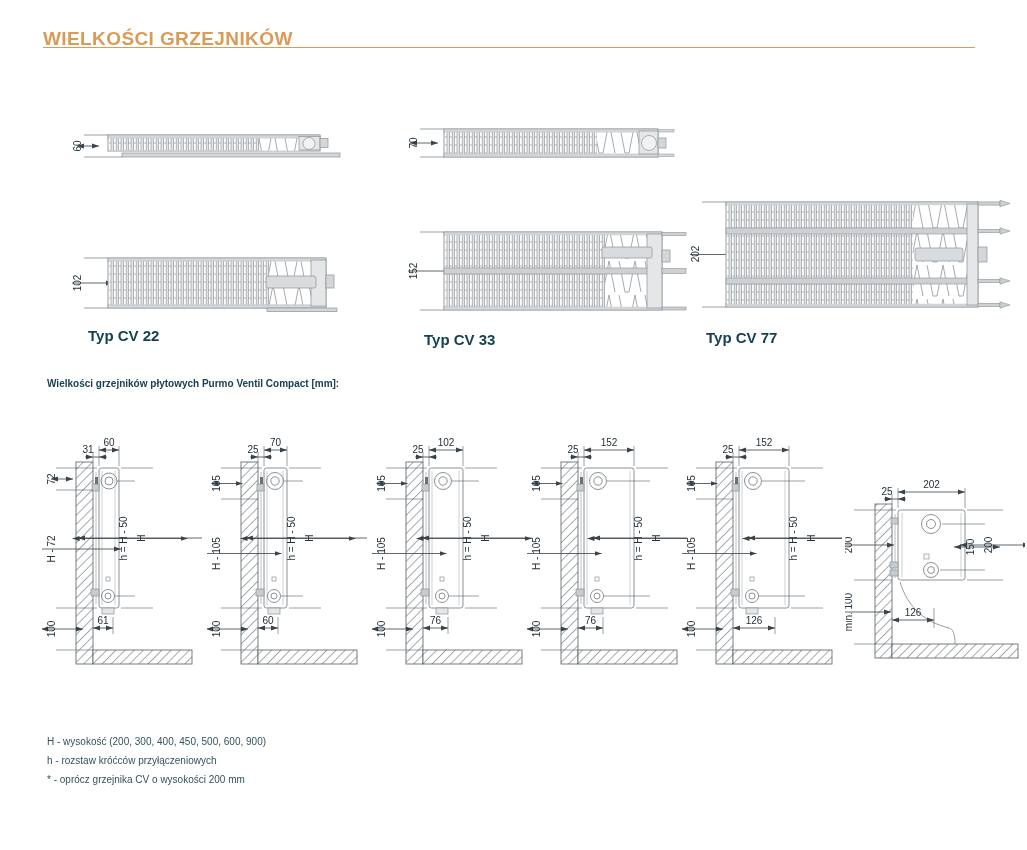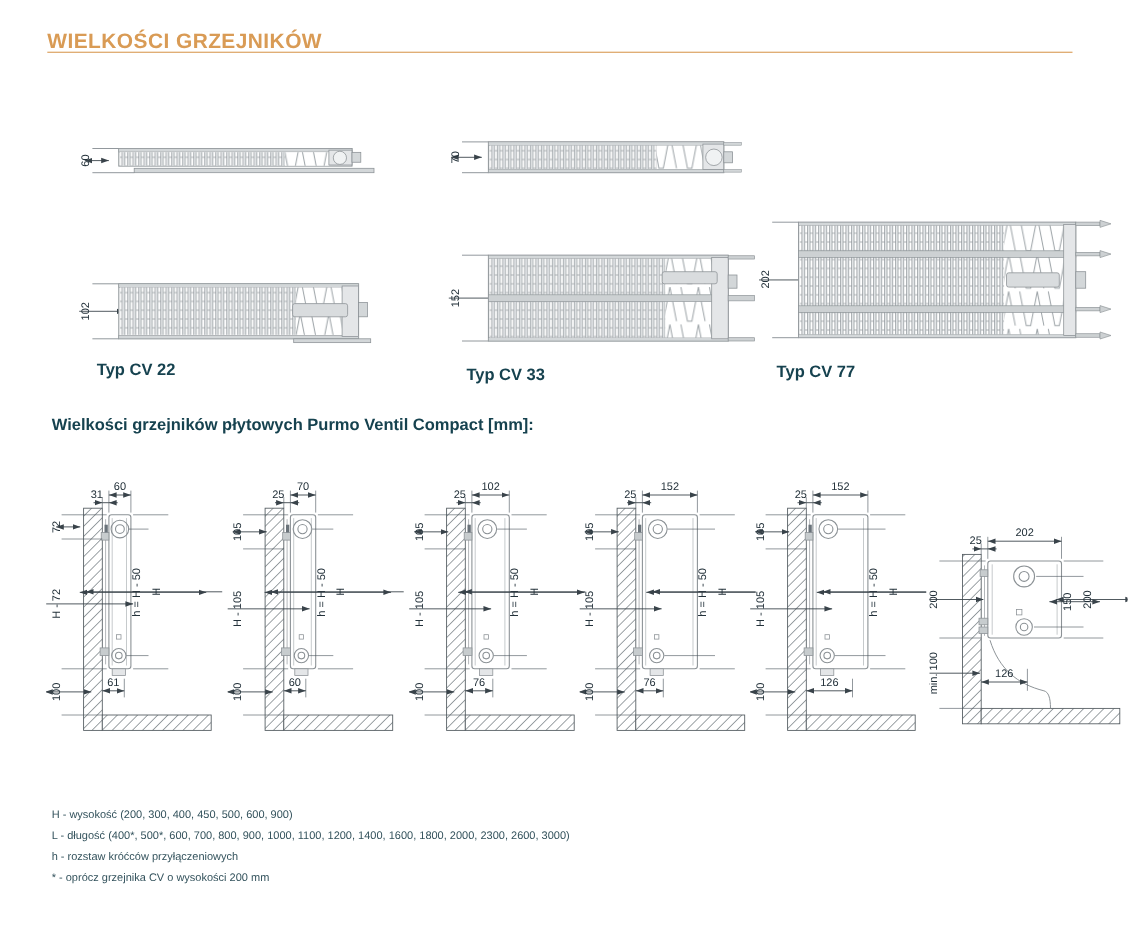--- a/index.html
+++ b/index.html
@@ -3,21 +3,21 @@
 <meta charset="utf-8">
 <style>
   html,body{margin:0;padding:0;background:#fff;}
   .page{position:relative;width:1027px;height:850px;background:#ffffff;overflow:hidden;
         font-family:"Liberation Sans",sans-serif;}
   .title{position:absolute;left:43px;top:28px;font-size:19px;font-weight:bold;
          letter-spacing:.4px;color:#D99B55;}
   .rule{position:absolute;left:43px;top:47px;width:932px;height:0;border-top:1.6px solid #D99B55;}
   .cs{position:absolute;}
   .cs-label{margin-top:3px;margin-left:16px;font-size:15px;font-weight:bold;color:#16424F;}
-  .mid-title{position:absolute;left:47px;top:378px;font-size:15px;font-weight:bold;color:#16424F;}
+  .mid-title{position:absolute;left:47px;top:378px;font-size:10px;font-weight:bold;color:#16424F;}
   .sv{position:absolute;top:420px;}
   .corner{position:absolute;left:845px;top:462px;}
   .legend{position:absolute;left:47px;top:732px;font-size:10px;color:#33525C;line-height:19px;}
   svg text{font-family:"Liberation Sans",sans-serif;font-size:10px;fill:#23313A;}
   svg .lab{font-size:10px;}
   .draw{stroke:#8C9296;}
   .dim{stroke:#39434A;stroke-width:.8;}
   .ext{stroke:#4A545B;stroke-width:.55;}
 </style>
 </head>
@@ -497,18 +497,17 @@
       <line class="dim" x1="150" y1="48" x2="150" y2="118" marker-start="url(#arS)" marker-end="url(#arE)" transform="rotate(90 150 83)"></line>
       <text transform="rotate(-90 147 83)" x="147" y="83" text-anchor="middle">200</text>
       <line class="ext" x1="89" y1="146" x2="89" y2="166"></line>
       <line class="dim" x1="47" y1="158" x2="89" y2="158" marker-start="url(#arS)" marker-end="url(#arE)"></line>
       <text x="68" y="153.5" text-anchor="middle">126</text>
     </g>
   </svg>
 
   <div class="legend">
     <div>H - wysokość (200, 300, 400, 450, 500, 600, 900)</div>
-    <div>L - długość (400*, 500*, 600, 700, 800, 900, 1000, 1100, 1200, 1400, 1600, 1800, 2000, 2300, 2600, 3000)</div>
     <div>h - rozstaw króćców przyłączeniowych</div>
     <div>* - oprócz grzejnika CV o wysokości 200 mm</div>
   </div>
 
 </div>
 
 </body></html>

